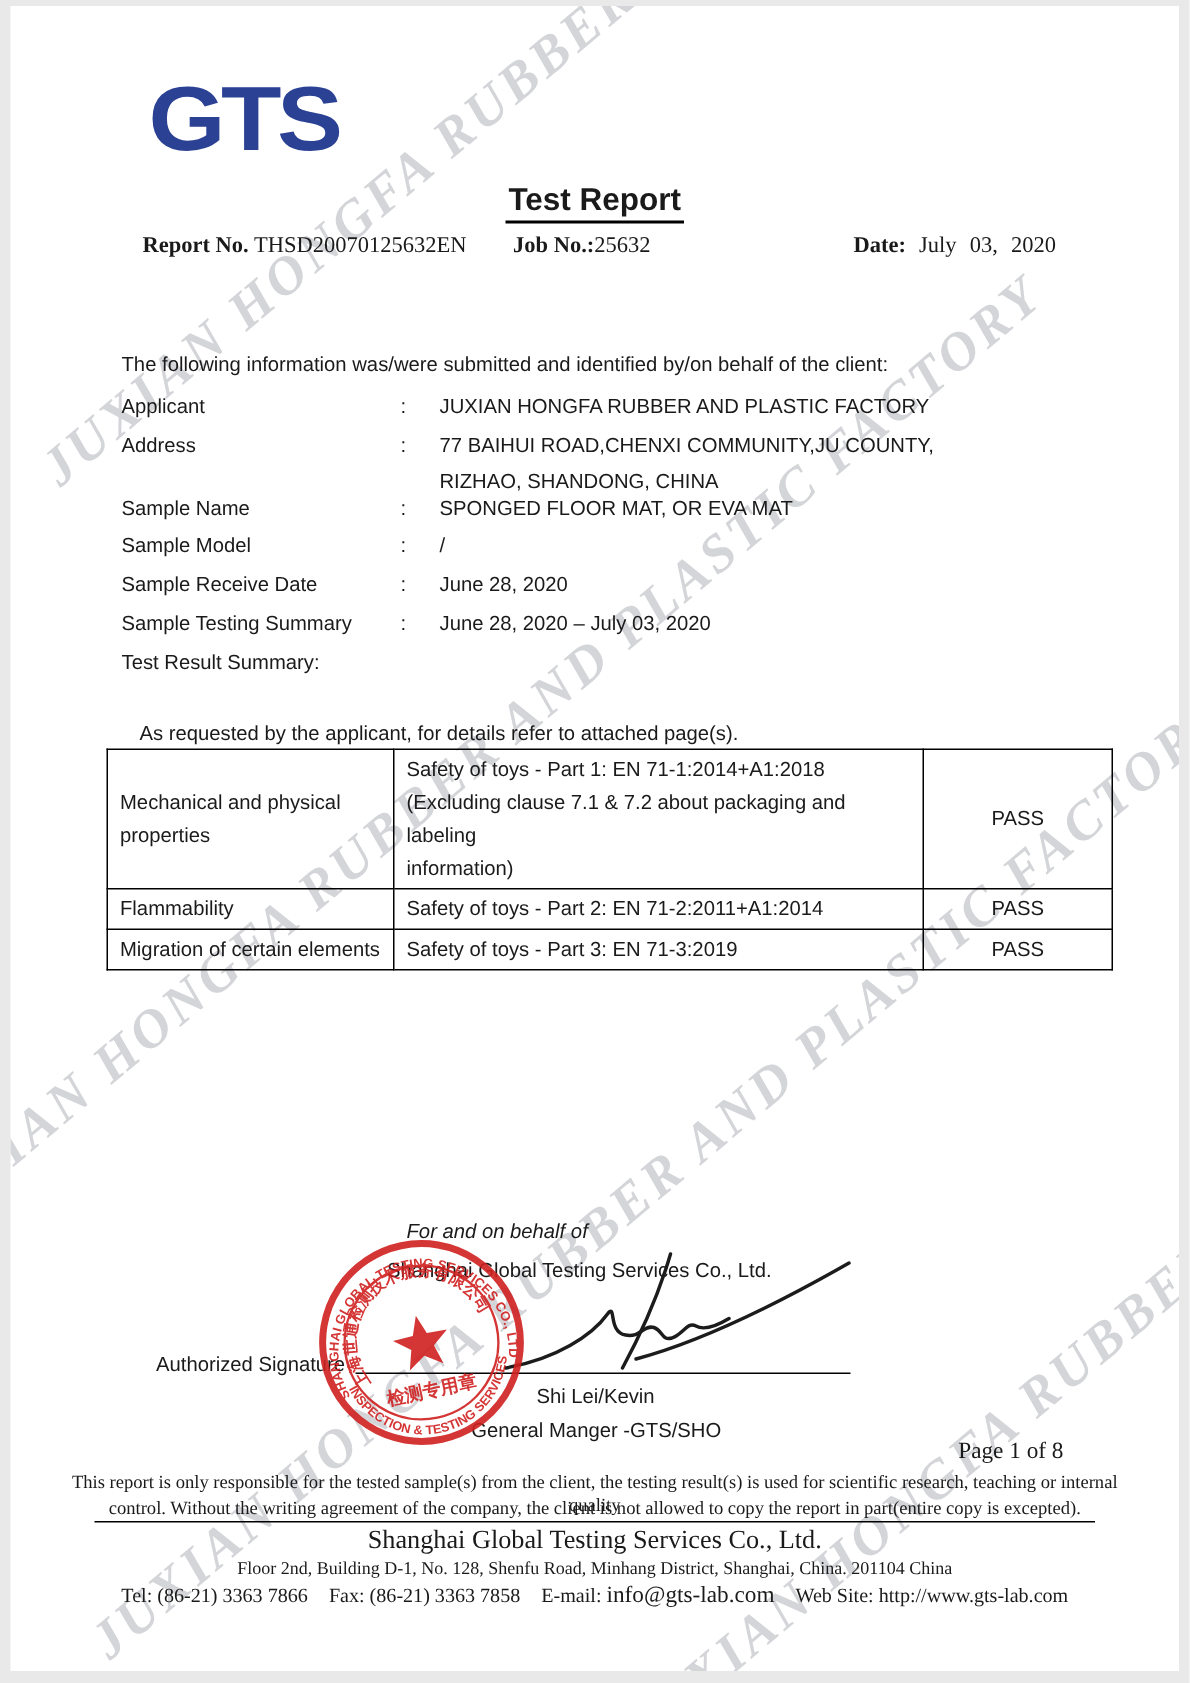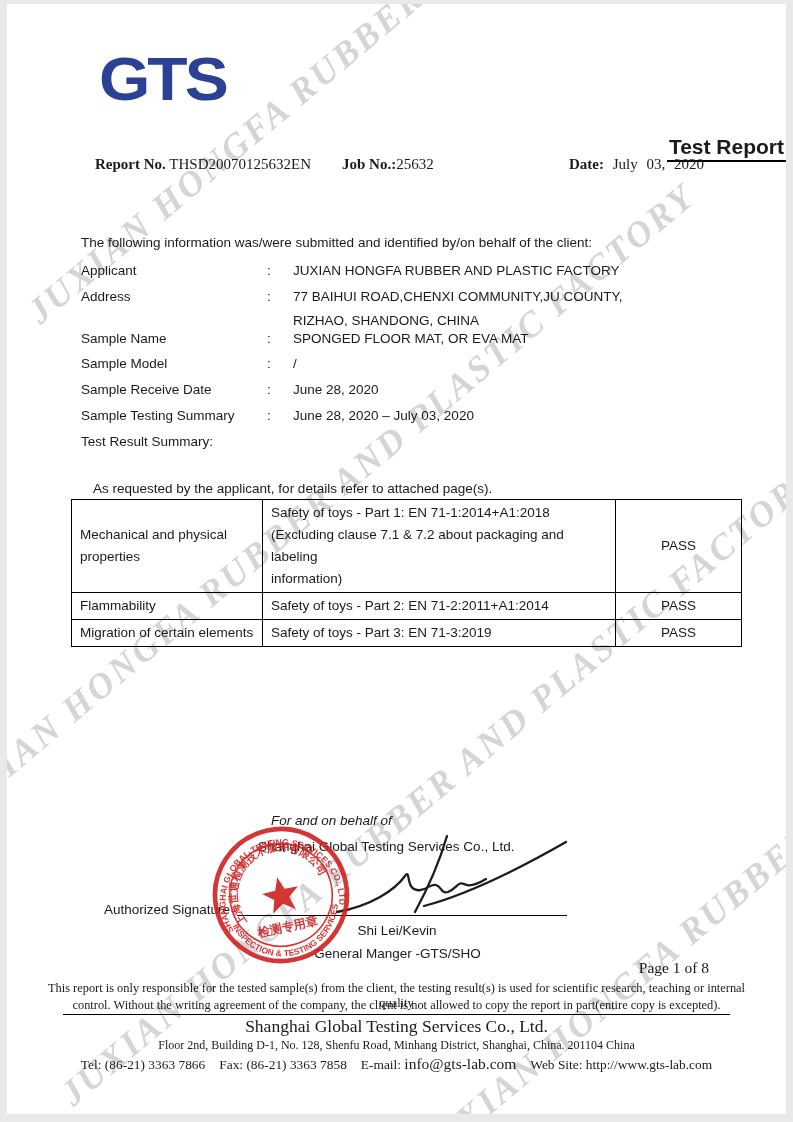--- a/index.html
+++ b/index.html
@@ -20,21 +20,21 @@
   .wm1{left:12px;top:296px;}
   .wm2{left:-78px;top:798px;}
   .wm3{left:45px;top:1078px;}
   .wm4{left:402px;top:1136px;}
   
   .logo{
     position:absolute;left:92px;top:40px;z-index:1;
     font-family:"Liberation Sans",sans-serif;font-weight:800;font-size:66px;
     color:#2b4194;letter-spacing:-3px;transform:scaleY(0.92);transform-origin:0 0;
   }
-  .title-wrap{position:absolute;left:0;right:0;top:131px;text-align:right;z-index:1;}
+  .title-wrap{position:absolute;left:0;right:0;top:118px;text-align:center;z-index:1;}
   .title{
     display:inline-block;font-size:21px;font-weight:bold;
     border-bottom:2.5px solid #000;padding:0 2px 1px 2px;
   }
   .hdr-line{position:absolute;top:152px;z-index:1;font-family:"Liberation Serif",serif;font-size:15px;}
   .hdr-line b{font-weight:bold;}
   .hdr-report{left:88px;}
   .hdr-job{left:335px;}
   .hdr-date{left:562px;word-spacing:5px;}
   

